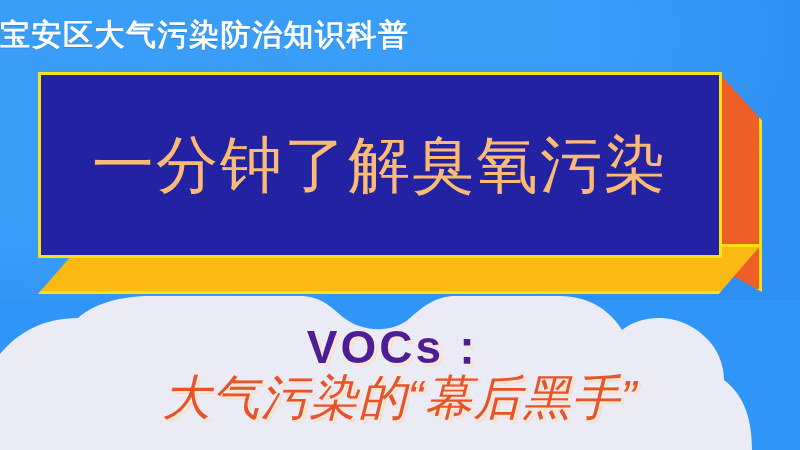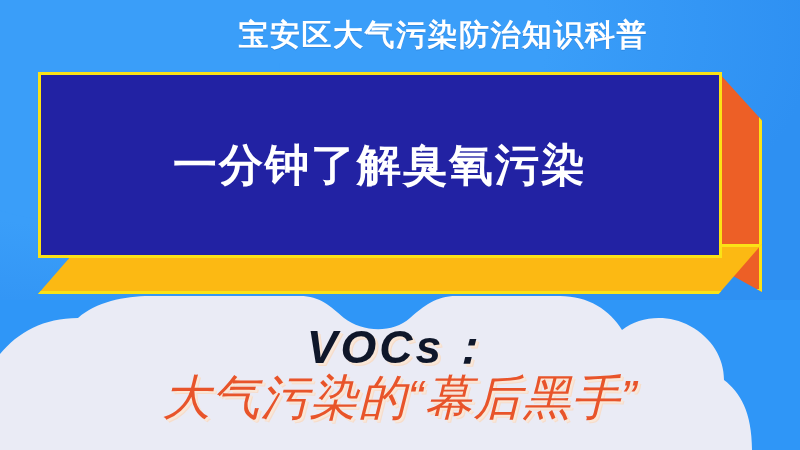--- a/index.html
+++ b/index.html
@@ -37,21 +37,21 @@
     border-radius: 0 0 60% 55% / 0 0 55% 70%;
   }
 
   
   .header {
     position: absolute;
     left: 0; top: 0;
     width: 648px; height: 70px;
     display: flex;
     align-items: center;
-    justify-content: flex-end;
+    justify-content: flex-start;
     z-index: 6;
   }
   .header-title {
     color: #ffffff;
     font-size: 30px;
     font-weight: 700;
     letter-spacing: 1.5px;
     line-height: 1;
     white-space: nowrap;
     text-shadow: 0 1px 0 rgba(20,80,160,.25);
@@ -90,23 +90,23 @@
     left: 0; top: 0;
     width: 684px; height: 186px;
     background: #2222a3;
     border: 3px solid #fbe216;
     box-sizing: border-box;
     display: flex;
     align-items: center;
     justify-content: center;
   }
   .plaque-title {
-    color: #ffffff;
-    font-size: 44px;
-    font-weight: 700;
+    color: #fdba74;
+    font-size: 62px;
+    font-weight: 400;
     letter-spacing: 2px;
     line-height: 1;
     white-space: nowrap;
   }
 
   
   .cloud {
     position: absolute;
     left: 0; top: 296px;
     width: 800px; height: 154px;
@@ -122,24 +122,23 @@
     display: flex;
     flex-direction: column;
     align-items: center;
     justify-content: center;
     gap: 2px;
     pointer-events: none;
   }
   .vocs-line {
     font-size: 46px;
     font-weight: 700;
-    font-style: italic;
     letter-spacing: 3px;
     line-height: 1.02;
-    color: #0f172a;
+    color: #4c1d95;
     white-space: nowrap;
     text-shadow:
        2px 2px 0 #f9e7d8,
        3px 3px 0 #f6ddcb;
   }
   .sub-line {
     font-size: 48px;
     font-weight: 400;
     font-style: italic;
     letter-spacing: 1px;

